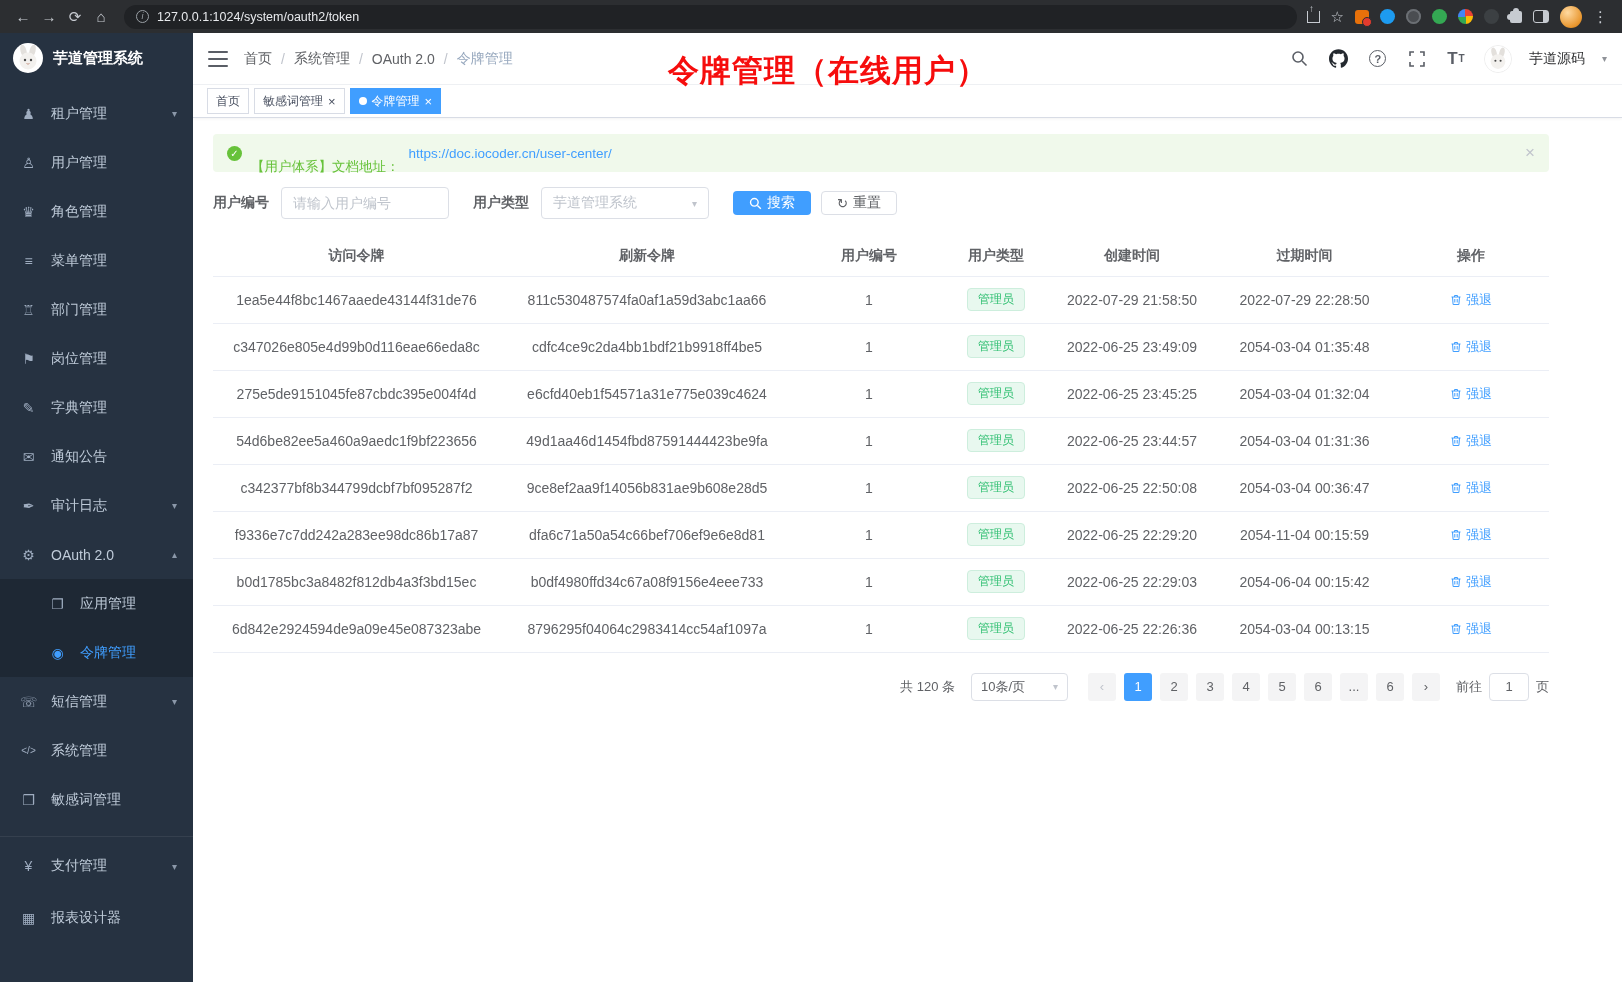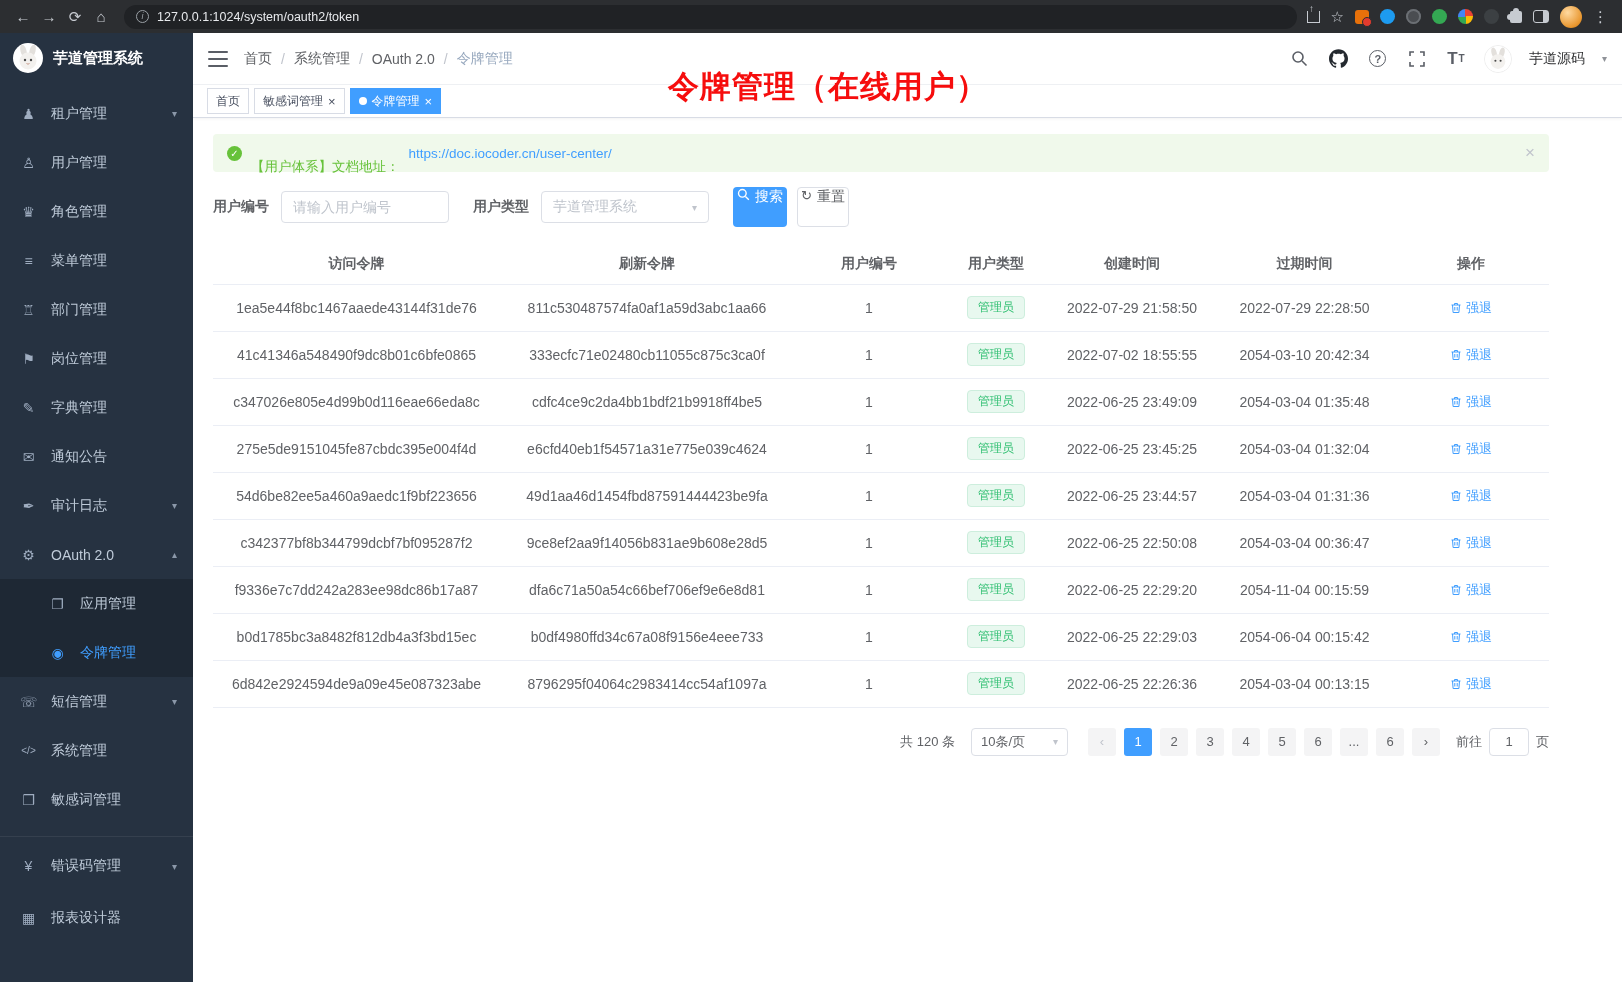--- a/index.html
+++ b/index.html
@@ -104,22 +104,22 @@
   .filters { display:flex; align-items:center; margin-top:15px; }
   .f-label { font-size:14px; font-weight:700; color:#606266; margin-right:12px; white-space:nowrap; }
   .f-input { width:168px; height:32px; border:1px solid #dcdfe6; border-radius:4px; padding:0 11px;
              font-size:14px; color:#606266; margin-right:24px; outline:none;
              font-family:"Liberation Sans","DejaVu Sans",sans-serif; }
   .f-input::placeholder { color:#bfc4cc; }
   .f-select { width:168px; height:32px; border:1px solid #dcdfe6; border-radius:4px; display:flex;
               align-items:center; justify-content:space-between; padding:0 11px; color:#bfc4cc;
               font-size:14px; margin-right:24px; cursor:pointer; }
   .sel-arrow { color:#c0c4cc; font-size:10px; }
-  .btn { height:40px; border-radius:4px; font-size:14px; display:inline-flex; 
-         gap:5px; padding:0 3px; cursor:pointer; border:1px solid transparent; white-space:nowrap; }
+  .btn { height:24px; border-radius:4px; font-size:14px; display:inline-flex; align-items:center;
+         gap:5px; padding:0 15px; cursor:pointer; border:1px solid transparent; white-space:nowrap; }
   .btn-primary { background:#409eff; color:#fff; margin-right:10px; }
   .btn-default { background:#fff; border-color:#dcdfe6; color:#606266; }
   .r-ico { font-size:13px; }
 
   
   .table-wrap { margin-top:17px; }
   table { width:100%; border-collapse:collapse; table-layout:fixed; }
   th { height:40px; font-size:14px; font-weight:700; color:#606266; text-align:center;
        border-bottom:1px solid #ebeef5; white-space:nowrap; }
   td { height:47px; font-size:14px; color:#606266; text-align:center; border-bottom:1px solid #ebeef5;
@@ -139,21 +139,21 @@
             align-items:center; justify-content:center; color:#606266; font-size:13px; cursor:pointer;
             padding:0 4px; }
   .pg-btn.disabled { color:#c0c4cc; }
   .pg-btn.active { background:#409eff; color:#fff; }
   .pg-goto { display:flex; align-items:center; gap:7px; margin-left:8px; }
   .pg-input { width:40px; height:28px; border:1px solid #dcdfe6; border-radius:4px; text-align:center;
               font-size:13px; color:#606266; outline:none;
               font-family:"Liberation Sans","DejaVu Sans",sans-serif; }
 
   
-  .annotation { position:absolute; left:668px; top:66px; font-size:31px; font-weight:700;
+  .annotation { position:absolute; left:668px; top:50px; font-size:31px; font-weight:700;
                 color:#f60d0d; letter-spacing:1px; z-index:50; white-space:nowrap; }
 </style>
 </head>
 <body>
 
 <div class="browser-bar">
   <span class="bnav">←</span>
   <span class="bnav">→</span>
   <span class="bnav">⟳</span>
   <span class="bnav">⌂</span>
@@ -254,21 +254,21 @@
         <span class="m-ico" style="font-size:10px;">&lt;/&gt;</span>
         <span class="m-label">系统管理</span>
       </div>
       <div class="m-item">
         <span class="m-ico">❒</span>
         <span class="m-label">敏感词管理</span>
       </div>
       <div class="sb-bottom">
         <div class="m-item">
           <span class="m-ico">¥</span>
-          <span class="m-label">错误码管理</span>
+          <span class="m-label">支付管理</span>
           <span class="m-arrow">▾</span>
         </div>
         <div class="m-item">
           <span class="m-ico">▦</span>
           <span class="m-label">报表设计器</span>
         </div>
       </div>
     </div>
   </div>
 
@@ -397,34 +397,20 @@
               </tr>
             </thead>
             <tbody>
               <tr>
                 <td>1ea5e44f8bc1467aaede43144f31de76</td>
                 <td>811c530487574fa0af1a59d3abc1aa66</td>
                 <td>1</td>
                 <td><span class="tag-success">管理员</span></td>
                 <td>2022-07-29 21:58:50</td>
                 <td>2022-07-29 22:28:50</td>
-                <td><span class="op-link">
-                      <svg width="12" height="12" viewBox="0 0 12 12" fill="none" stroke="currentColor" stroke-width="1">
-                        <path d="M1.5 3h9M4.5 3V1.5h3V3M2.5 3l.6 7.5h5.8L9.5 3M4.8 5v3.5M7.2 5v3.5"></path>
-                      </svg>
-                      <span>强退</span>
-                    </span></td>
-              </tr>
-              <tr>
-                <td>41c41346a548490f9dc8b01c6bfe0865</td>
-                <td>333ecfc71e02480cb11055c875c3ca0f</td>
-                <td>1</td>
-                <td><span class="tag-success">管理员</span></td>
-                <td>2022-07-02 18:55:55</td>
-                <td>2054-03-10 20:42:34</td>
                 <td><span class="op-link">
                       <svg width="12" height="12" viewBox="0 0 12 12" fill="none" stroke="currentColor" stroke-width="1">
                         <path d="M1.5 3h9M4.5 3V1.5h3V3M2.5 3l.6 7.5h5.8L9.5 3M4.8 5v3.5M7.2 5v3.5"></path>
                       </svg>
                       <span>强退</span>
                     </span></td>
               </tr>
               <tr>
                 <td>c347026e805e4d99b0d116eae66eda8c</td>
                 <td>cdfc4ce9c2da4bb1bdf21b9918ff4be5</td>

